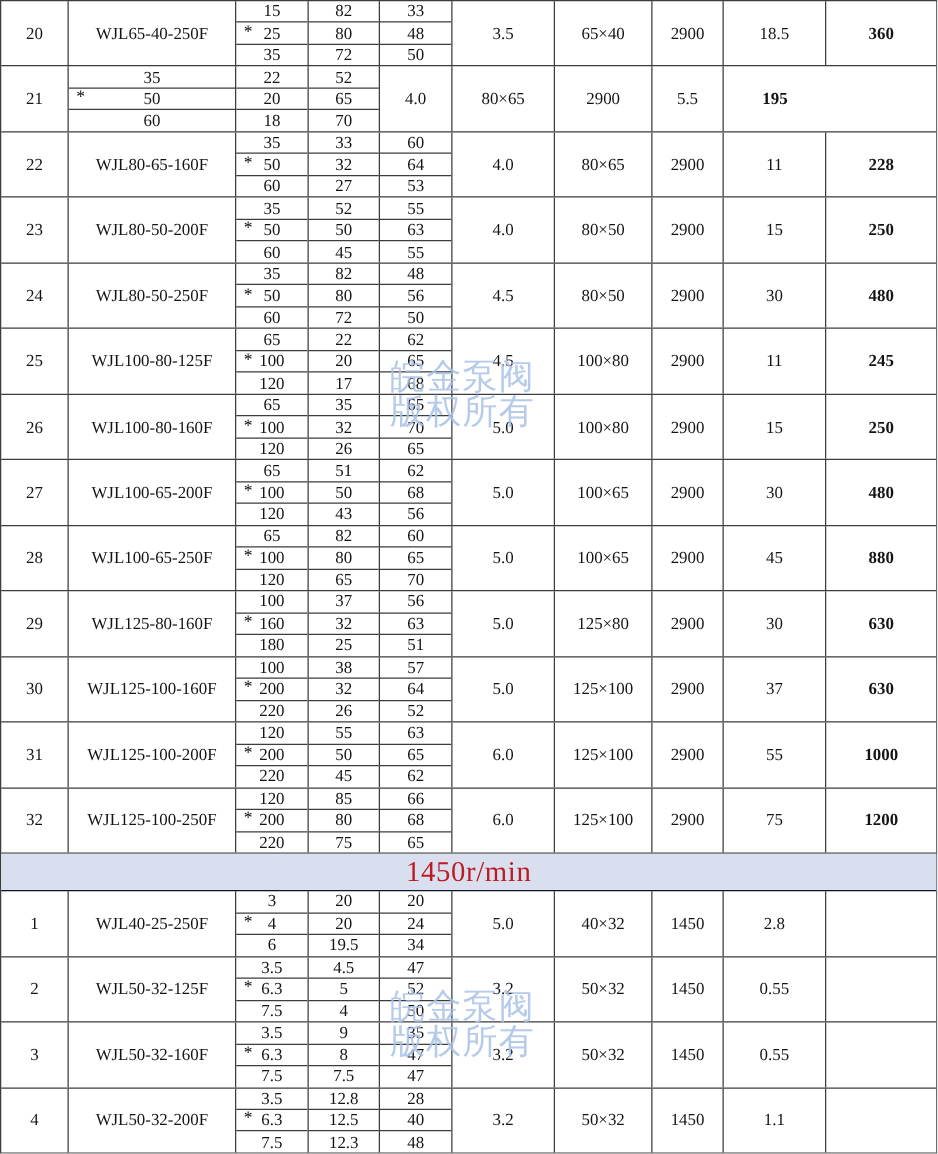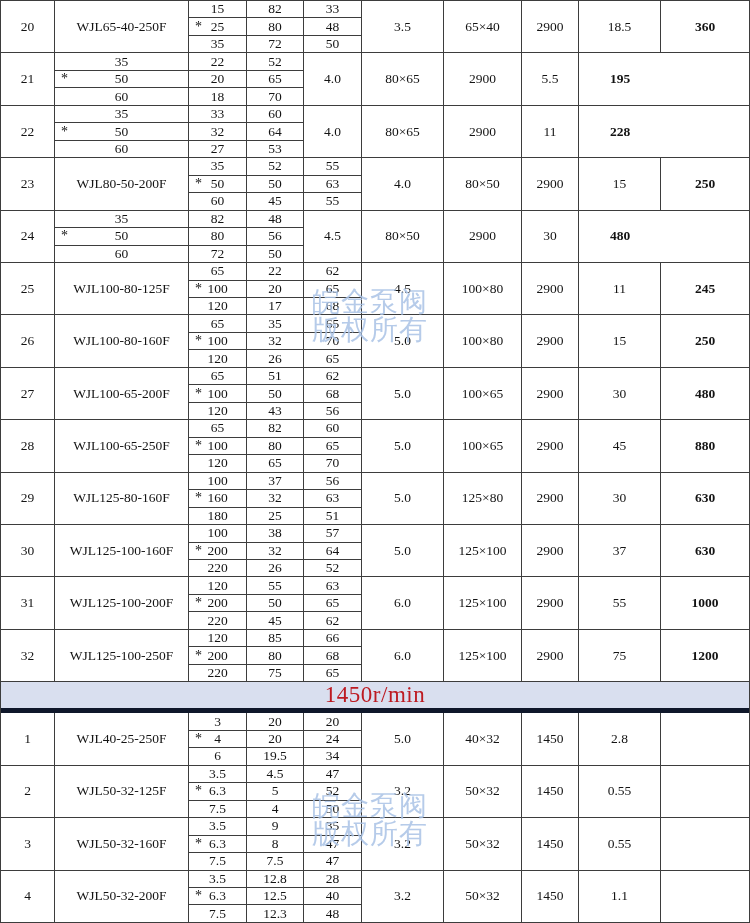--- a/index.html
+++ b/index.html
@@ -47,21 +47,21 @@
   }
   .subcell:last-child { border-bottom: none; }
   .star {
     position: absolute; left: 6px; top: 50%;
     transform: translateY(-52%);
     font-size: 14px;
   }
   .band {
     flex: 0 0 30px;
     display: flex; align-items: center; justify-content: center;
-    border-bottom: 5px solid #0f172a;
+    border-bottom: 1px solid #0f172a;
     font-size: 23px;
     letter-spacing: 0.5px;
   }
   .wm {
     position: absolute;
     left: 312px; width: 130px;
     font-size: 28px; line-height: 27.5px;
     letter-spacing: 1px;
     font-family: Liberation Mono, monospace;
     opacity: 0.85;
@@ -155,20 +155,21 @@
           </div>
         </div>
     <div class="cell">4.0</div>
     <div class="cell">80×65</div>
     <div class="cell">2900</div>
     <div class="cell">5.5</div>
     <div class="cell last">195</div>
   </div>
       <div class="row">
     <div class="cell">22</div>
+    <div class="cell">WJL80-65-160F</div>
     <div class="subcol">
           <div class="subcell">
             <span>35</span>
           </div>
           <div class="subcell">
             <span>50</span>
             <span class="star">*</span>
           </div>
           <div class="subcell">
             <span>60</span>
@@ -240,20 +241,21 @@
           </div>
         </div>
     <div class="cell">4.0</div>
     <div class="cell">80×50</div>
     <div class="cell">2900</div>
     <div class="cell">15</div>
     <div class="cell last">250</div>
   </div>
       <div class="row">
     <div class="cell">24</div>
+    <div class="cell">WJL80-50-250F</div>
     <div class="subcol">
           <div class="subcell">
             <span>35</span>
           </div>
           <div class="subcell">
             <span>50</span>
             <span class="star">*</span>
           </div>
           <div class="subcell">
             <span>60</span>

